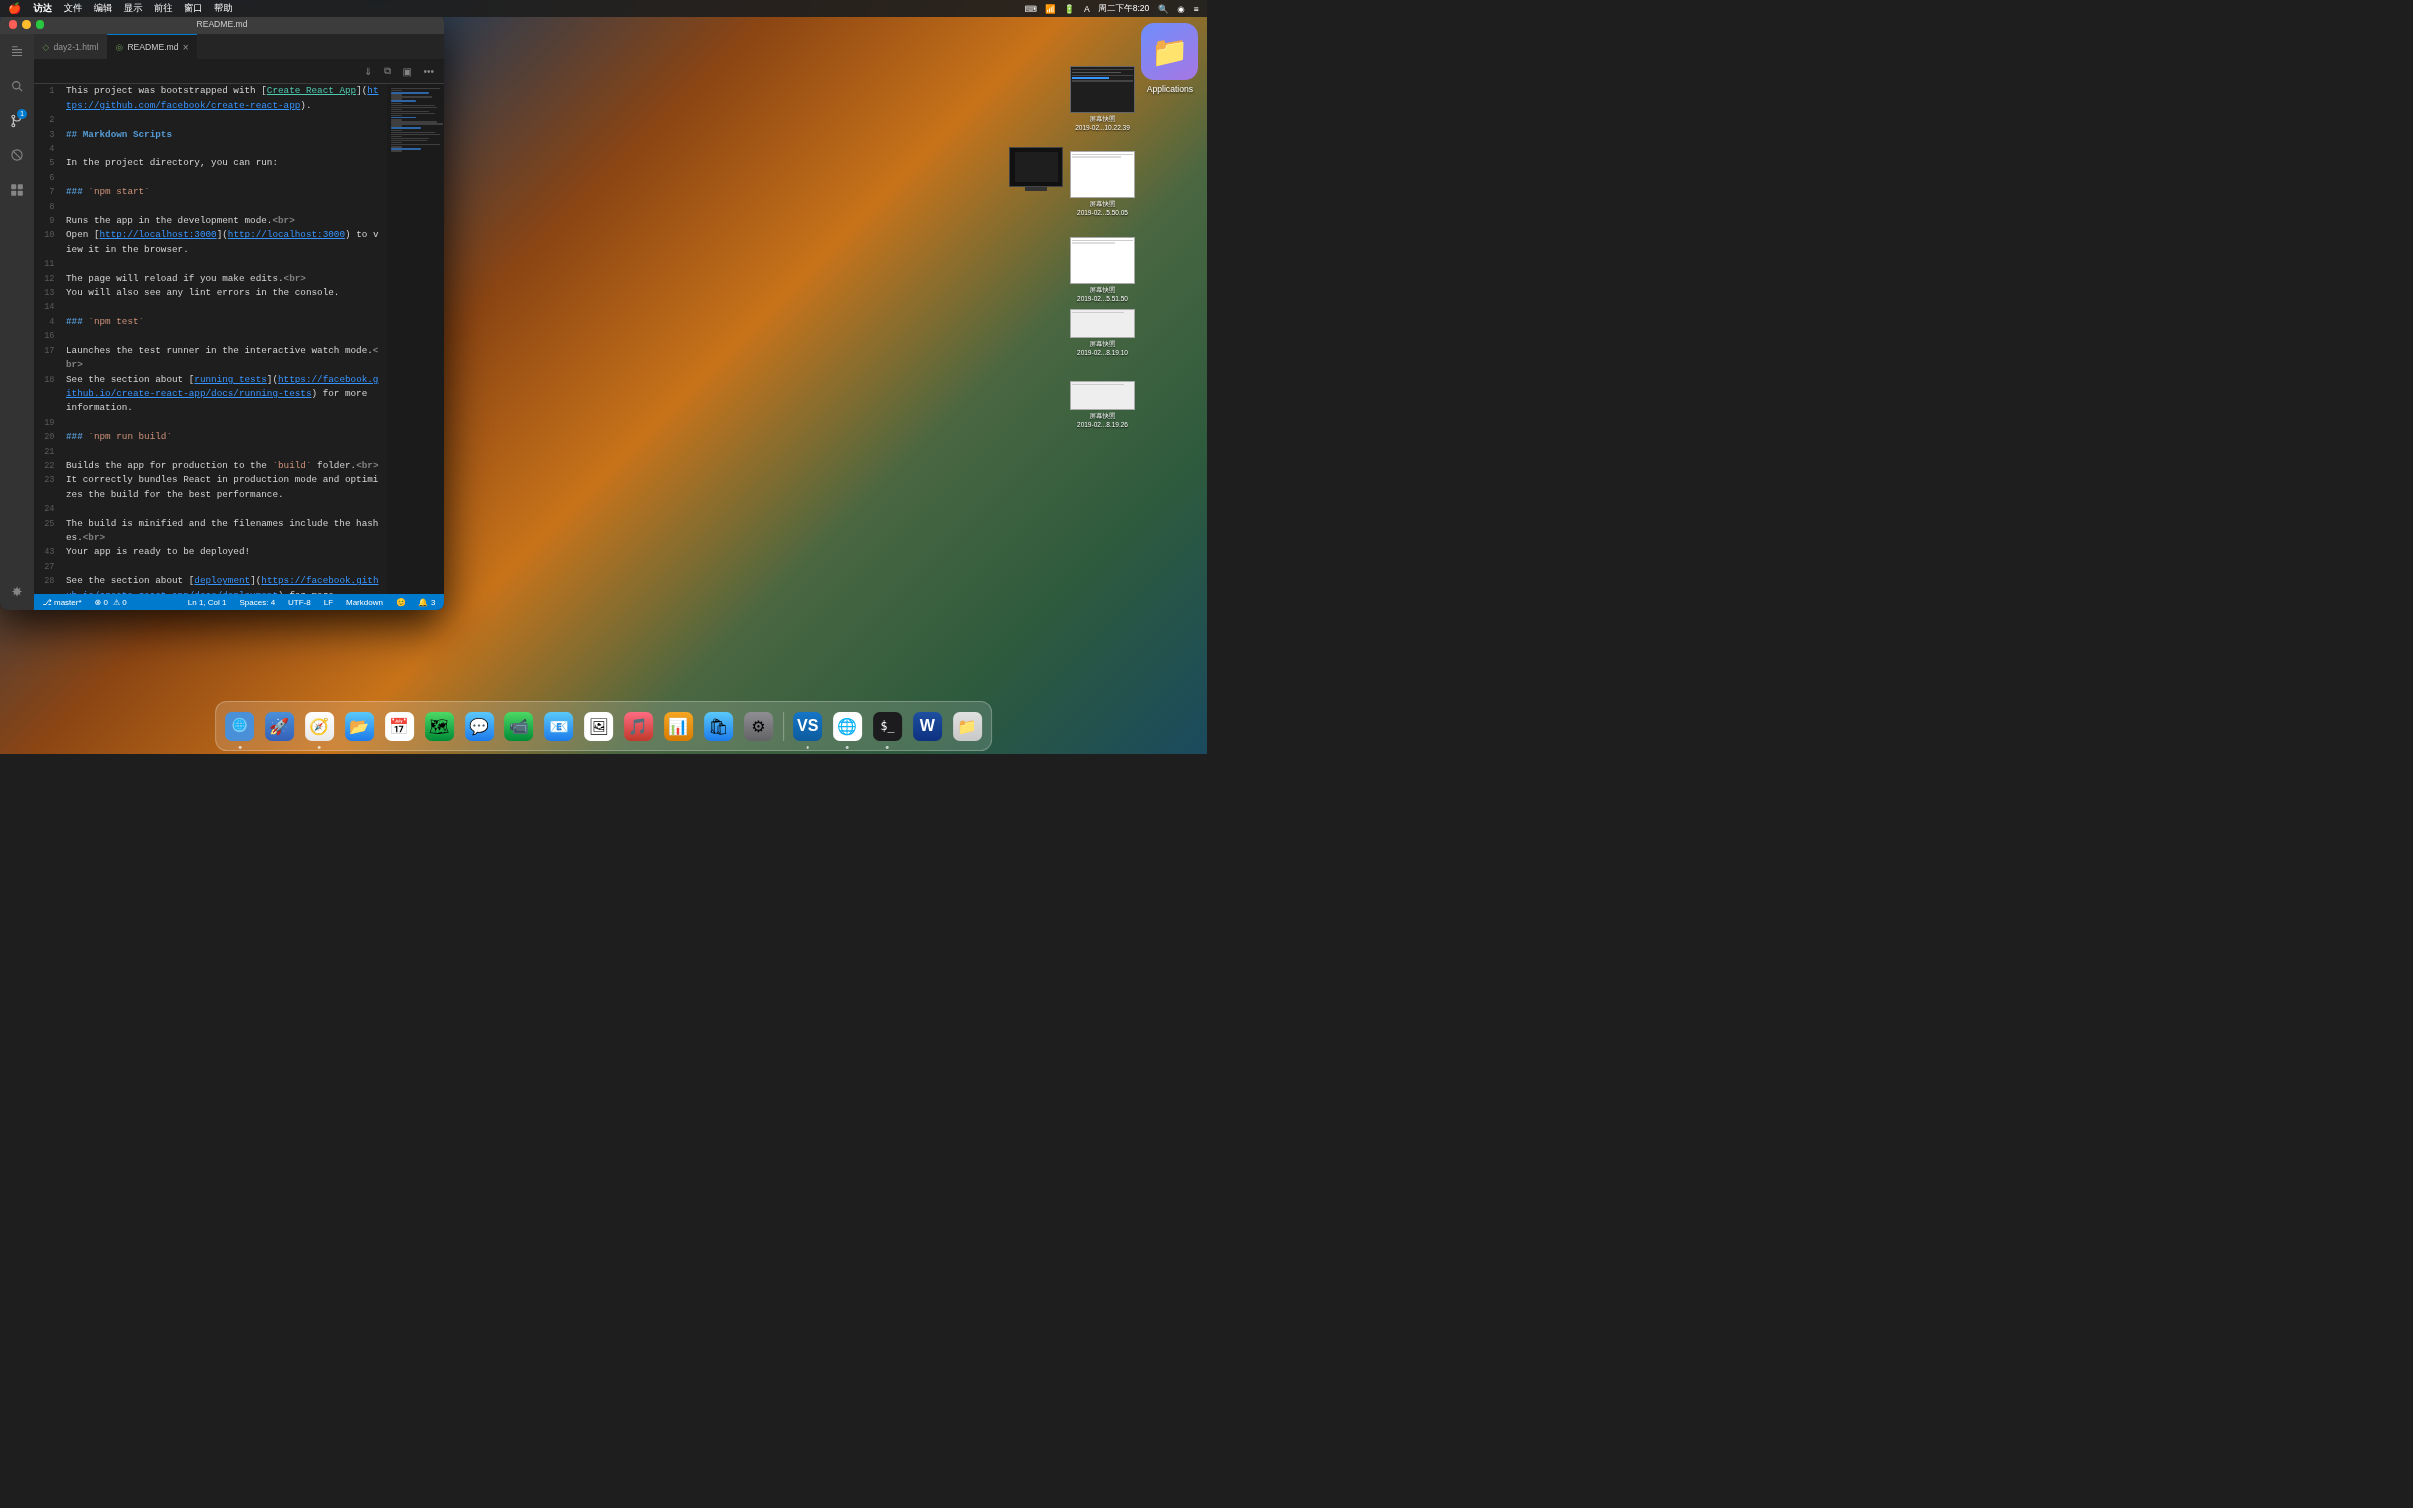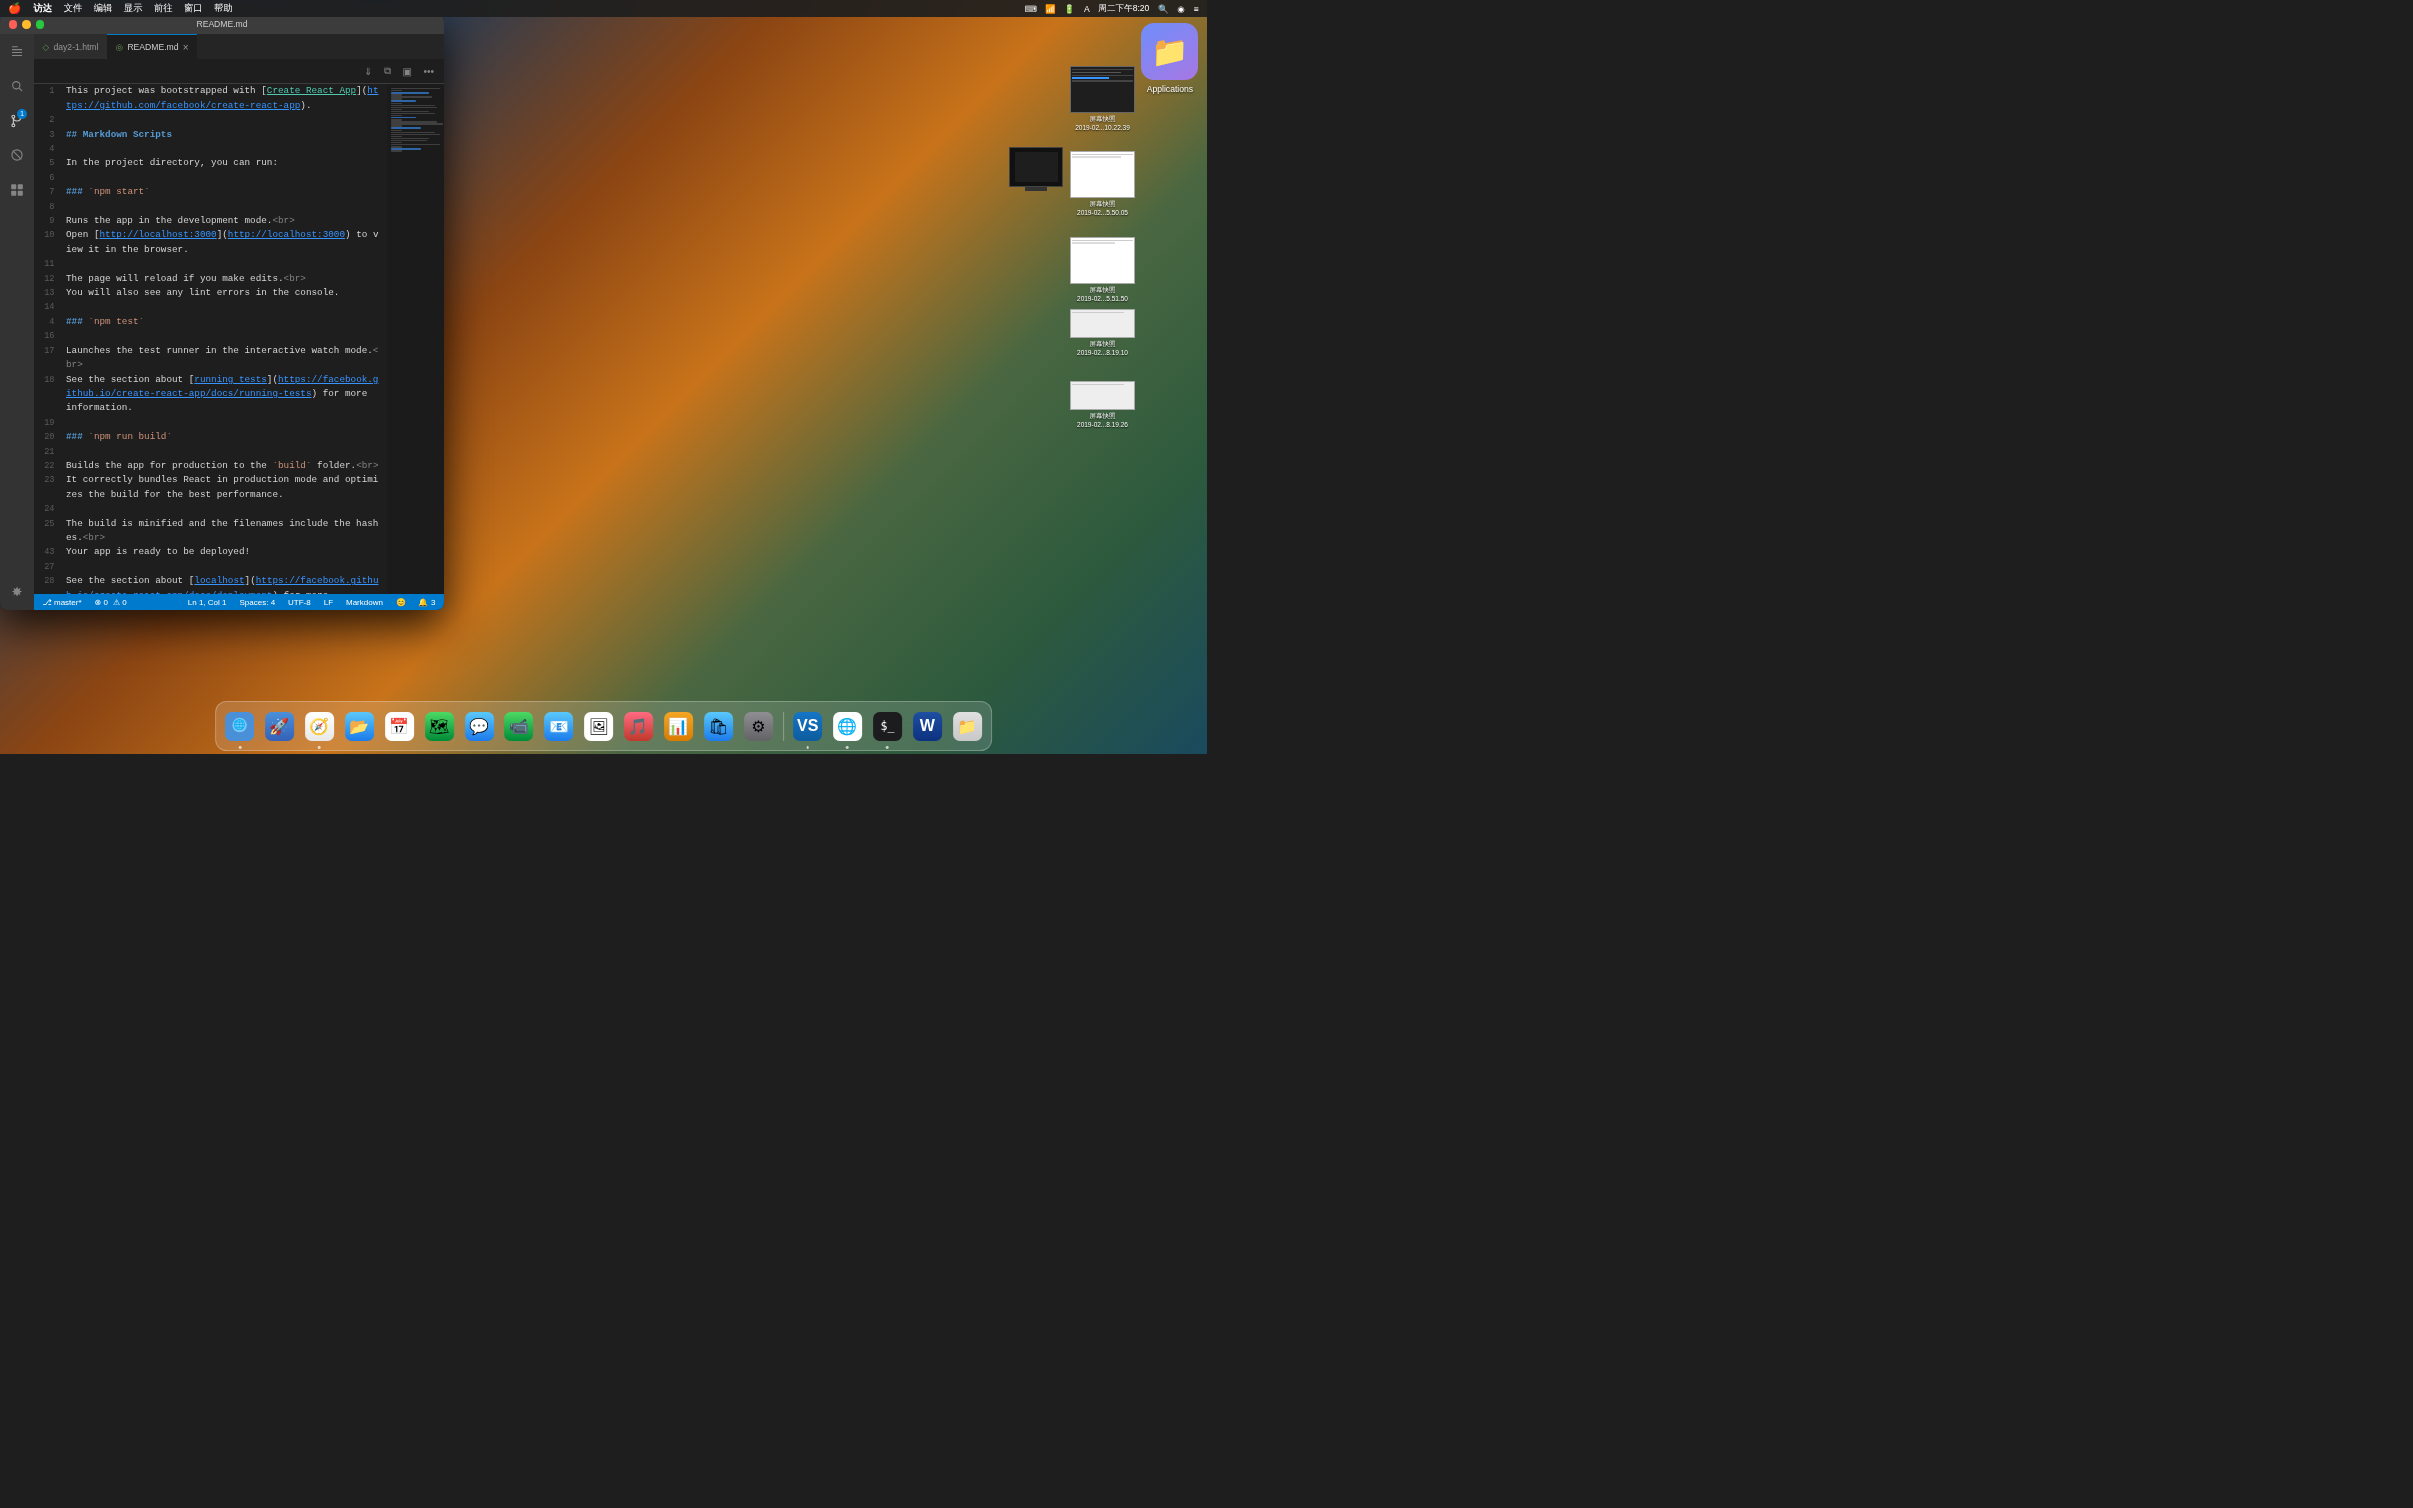--- a/index.html
+++ b/index.html
@@ -235,21 +235,21 @@
       flex: 1;
       padding-right: 5.7px;
     }
 
     
     .c-white { color: #d4d4d4; }
     .c-blue-link { color: #4ec9b0; text-decoration: underline; }
     .c-link { color: #3794ff; text-decoration: underline; }
     .c-heading { color: #569cd6; font-weight: bold; }
     .c-inline { color: #ce9178; }
-    .c-tag { color: #808080; }
+    .c-tag { color: #808080; font-weight: bold; }
 
     
     .status-bar {
       height: 16px;
       background: #007acc;
       display: flex;
       align-items: center;
       justify-content: space-between;
       padding: 0 5.7px;
       font-size: 8px;
@@ -599,21 +599,21 @@
             <span class="line-content"><span class="c-white">Your app is ready to be deployed!</span></span>
           </div>
 
           <div class="code-line">
             <span class="line-number">27</span>
             <span class="line-content">&nbsp;</span>
           </div>
 
           <div class="code-line">
             <span class="line-number">28</span>
-            <span class="line-content"><span class="c-white">See the section about [</span><span class="c-link">localhost</span><span class="c-white">](</span><span class="c-link">https://facebook.github.io/create-react-app/docs/deployment</span><span class="c-white">) for more</span></span>
+            <span class="line-content"><span class="c-white">See the section about [</span><span class="c-link">deployment</span><span class="c-white">](</span><span class="c-link">https://facebook.github.io/create-react-app/docs/deployment</span><span class="c-white">) for more</span></span>
           </div>
 
         </div>
 
         <div class="minimap">
           <div style="padding:2.9px 1.4px">
             <div class="minimap-line" style="width:90%"></div>
             <div class="minimap-line" style="width:20%"></div>
             <div class="minimap-line highlight" style="width:70%"></div>
             <div class="minimap-line" style="width:20%"></div>

